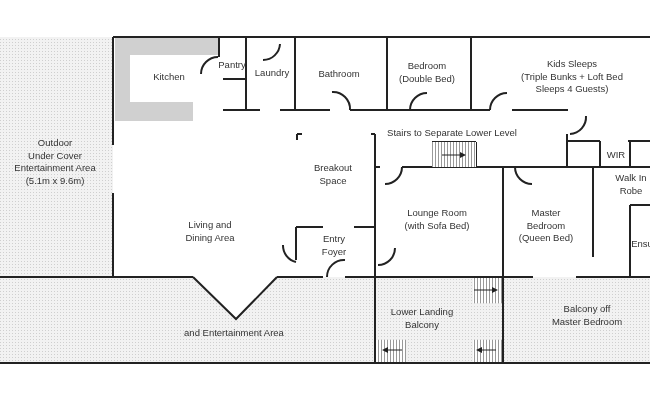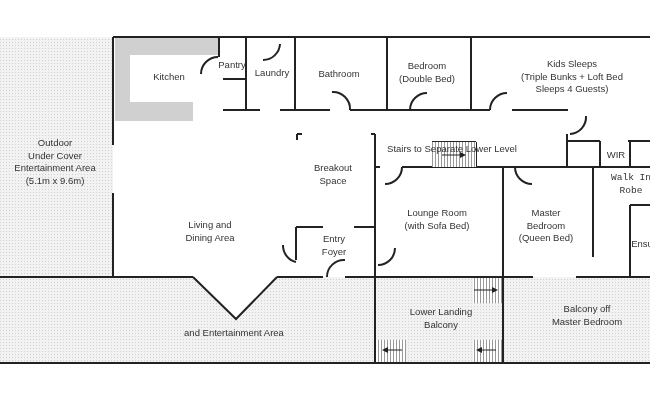--- a/index.html
+++ b/index.html
@@ -128,43 +128,43 @@
     <div>(5.1m x 9.6m)</div>
   </div>
 <div class="lbl" style="left:210px;top:188px;margin-top:31px;">
     <div>Living and</div>
     <div>Dining Area</div>
   </div>
 <div class="lbl" style="left:333px;top:162px;">
     <div>Breakout</div>
     <div>Space</div>
   </div>
-<div class="lbl" style="left:452px;top:143px;"><span>Stairs to Separate  Lower Level</span></div>
+<div class="lbl" style="left:452px;top:127px;"><span>Stairs to Separate  Lower Level</span></div>
 <div class="lbl" style="left:616px;top:149px;"><span>WIR</span></div>
-<div class="lbl" style="left:631px;top:172px;font-family:Liberation Mono, monospace;">
+<div class="lbl" style="left:631px;top:172px;">
     <div>Walk In</div>
     <div>Robe</div>
   </div>
 <div class="lbl" style="left:334px;top:233px;">
     <div>Entry</div>
     <div>Foyer</div>
   </div>
 <div class="lbl" style="left:437px;top:207px;">
     <div>Lounge Room</div>
     <div>(with Sofa Bed)</div>
   </div>
 <div class="lbl" style="left:546px;top:207px;">
     <div>Master</div>
     <div>Bedroom</div>
     <div>(Queen Bed)</div>
   </div>
 <div class="lbl" style="left:642px;top:238px;"><span>Ensu</span></div>
 <div class="lbl" style="left:234px;top:327px;">
     <div>and Entertainment  Area</div>
   </div>
-<div class="lbl" style="left:441px;top:306px;text-align:center;">
+<div class="lbl" style="left:422px;top:306px;text-align:center;">
     <div>Lower Landing</div>
     <div>Balcony</div>
   </div>
 <div class="lbl" style="left:587px;top:303px;">
     <div>Balcony off</div>
     <div>Master Bedroom</div>
   </div>
 
 </body></html>

